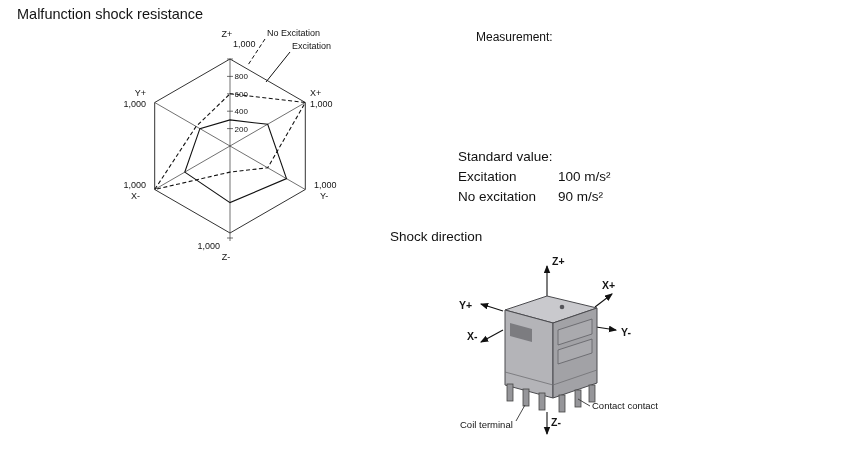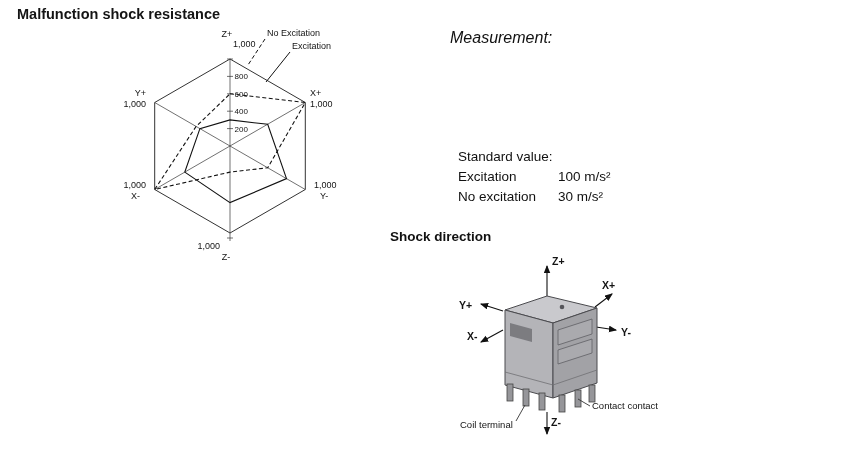--- a/index.html
+++ b/index.html
@@ -2,35 +2,35 @@
 <html><head>
 <meta charset="utf-8">
 <style>
   * { margin:0; padding:0; box-sizing:border-box; }
   html,body { background:#fff; }
   body {
     width:858px; height:464px; position:relative; overflow:hidden;
     font-family:"Liberation Sans", sans-serif; color:#111;
   }
   .abs { position:absolute; }
-  .title { left:17px; top:6px; font-size:14.5px; font-weight:bold; color:#141414; }
+  .title { left:17px; top:6px; font-size:14.5px; font-weight:normal; color:#141414; }
 
   
   #radar-svg { left:90px; top:25px; }
   #radar-svg text { font-family:"Liberation Sans", sans-serif; fill:#141414; }
   #radar-svg .tick { font-size:8px; }
   #radar-svg .axl  { font-size:9px; }
   #radar-svg .leg  { font-size:9px; }
 
   
-  .meas { left:450px; top:28px; width:372px; font-size:16px; line-height:19.5px;font-style:italic; }
+  .meas { left:476px; top:28px; width:372px; font-size:12px; line-height:19.5px; }
   .std  { left:450px; top:147px; font-size:13.5px; line-height:20px;margin-left:8px; }
   .std-row { display:flex; }
   .std-row .lbl { width:100px; }
-  .shock-h { left:390px; top:229px; font-size:13.5px;font-weight:bold; }
+  .shock-h { left:390px; top:229px; font-size:13.5px; }
 
   
   #relay-svg { left:440px; top:250px; }
   .axlbl  { font-size:10.5px; font-weight:bold; color:#141414; }
   .termlbl{ font-size:9.5px; color:#141414; }
 </style>
 </head>
 <body>
 
 <div class="page">
@@ -78,21 +78,21 @@
   </div>
 
   <div class="abs std">
     <div>Standard value:</div>
     <div class="std-row">
       <span class="lbl">Excitation</span>
       <span>100 m/s²</span>
     </div>
     <div class="std-row">
       <span class="lbl">No excitation</span>
-      <span>30 m/s²</span>
+      <span>90 m/s²</span>
     </div>
   </div>
 
   <div class="abs shock-h">Shock direction</div>
 
   <svg id="relay-svg" class="abs" width="260" height="205" viewBox="0 0 260 205">
     <defs>
       <marker id="ah" markerWidth="9" markerHeight="8" refX="6.5" refY="3" orient="auto">
         <path d="M0,0 L7.5,3 L0,6 Z" fill="#111"></path>
       </marker>

